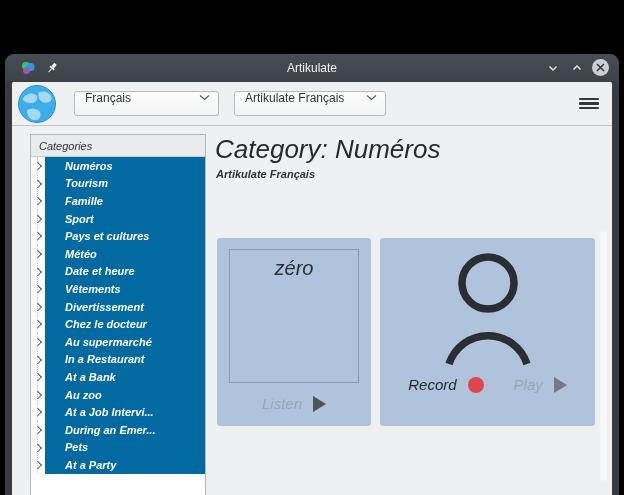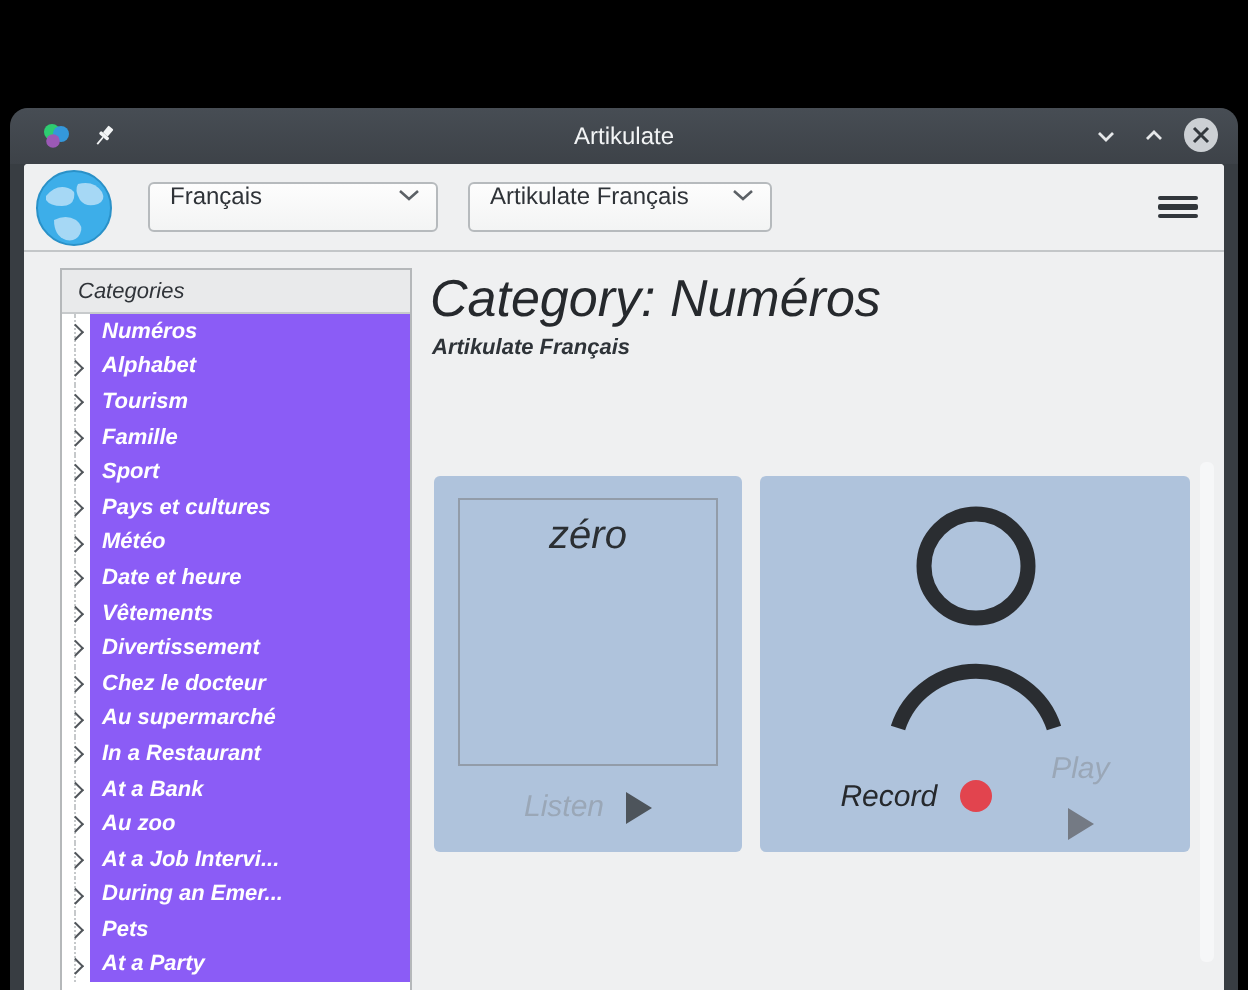--- a/index.html
+++ b/index.html
@@ -70,22 +70,22 @@
     position:relative;
   }
   .expander::before{
     content:"";position:absolute;left:6px;top:0;bottom:0;border-left:1px dotted #c6c9cb;
   }
   .chev{
     width:4.5px;height:4.5px;border-top:1.4px solid #51565b;border-right:1.4px solid #51565b;
     transform:rotate(45deg);position:relative;z-index:1;background:transparent;
   }
   .tree-label{
-    flex:1;background:#8b5cf6;color:#fff;font-size:11px;font-weight:600;
-    display:flex;align-items:center;padding-left:6px;overflow:hidden;white-space:nowrap;
+    flex:1;background:#0369a1;color:#fff;font-size:11px;font-weight:600;
+    display:flex;align-items:center;padding-left:20px;overflow:hidden;white-space:nowrap;
   }
   
   .page-title{
     position:absolute;left:203px;top:8px;font-size:26px;color:#26292d;font-weight:400;
   }
   .page-subtitle{
     position:absolute;left:204px;top:42px;font-size:11px;font-weight:600;color:#2e3338;
   }
   .card{
     position:absolute;top:112px;height:188px;background:#afc3dc;border-radius:3px;box-sizing:border-box;
@@ -101,21 +101,21 @@
     font-size:15px;color:#9aa7b7;cursor:pointer;
   }
   .tri{width:0;height:0;border-top:8px solid transparent;border-bottom:8px solid transparent;}
   .tri-dark{border-left:13px solid #4d545b;}
   .tri-gray{border-left:13px solid #747a84;}
   .person-wrap{display:flex;justify-content:center;margin-top:12px;}
   .record-row{
     margin-top:8px;display:flex;align-items:center;justify-content:center;font-size:15px;
   }
   .record-btn{display:flex;align-items:center;gap:11px;color:#26292d;cursor:pointer;}
-  .play-btn{display:flex;align-items:center;gap:11px;color:#9aa7b7;margin-left:30px;cursor:pointer;flex-direction:column;}
+  .play-btn{display:flex;align-items:center;gap:11px;color:#9aa7b7;margin-left:30px;cursor:pointer;}
   .record-dot{width:16px;height:16px;border-radius:50%;background:#e2444e;}
   
   .footer{position:absolute;left:405px;top:350px;display:flex;gap:44px;}
   .footer-btn{display:flex;align-items:center;gap:12px;font-size:15px;color:#2b2f33;cursor:pointer;}
 </style>
 </head>
 <body>
 
 <div class="window">
 
@@ -192,26 +192,20 @@
         <div class="sidebar-header">Categories</div>
         <div class="tree">
 
             <div class="tree-row">
               <span class="expander">
                 <span class="chev"></span>
               </span>
               <span class="tree-label">Numéros</span>
             </div>
 
-            <div class="tree-row">
-              <span class="expander">
-                <span class="chev"></span>
-              </span>
-              <span class="tree-label">Alphabet</span>
-            </div>
 
             <div class="tree-row">
               <span class="expander">
                 <span class="chev"></span>
               </span>
               <span class="tree-label">Tourism</span>
             </div>
 
             <div class="tree-row">
               <span class="expander">

